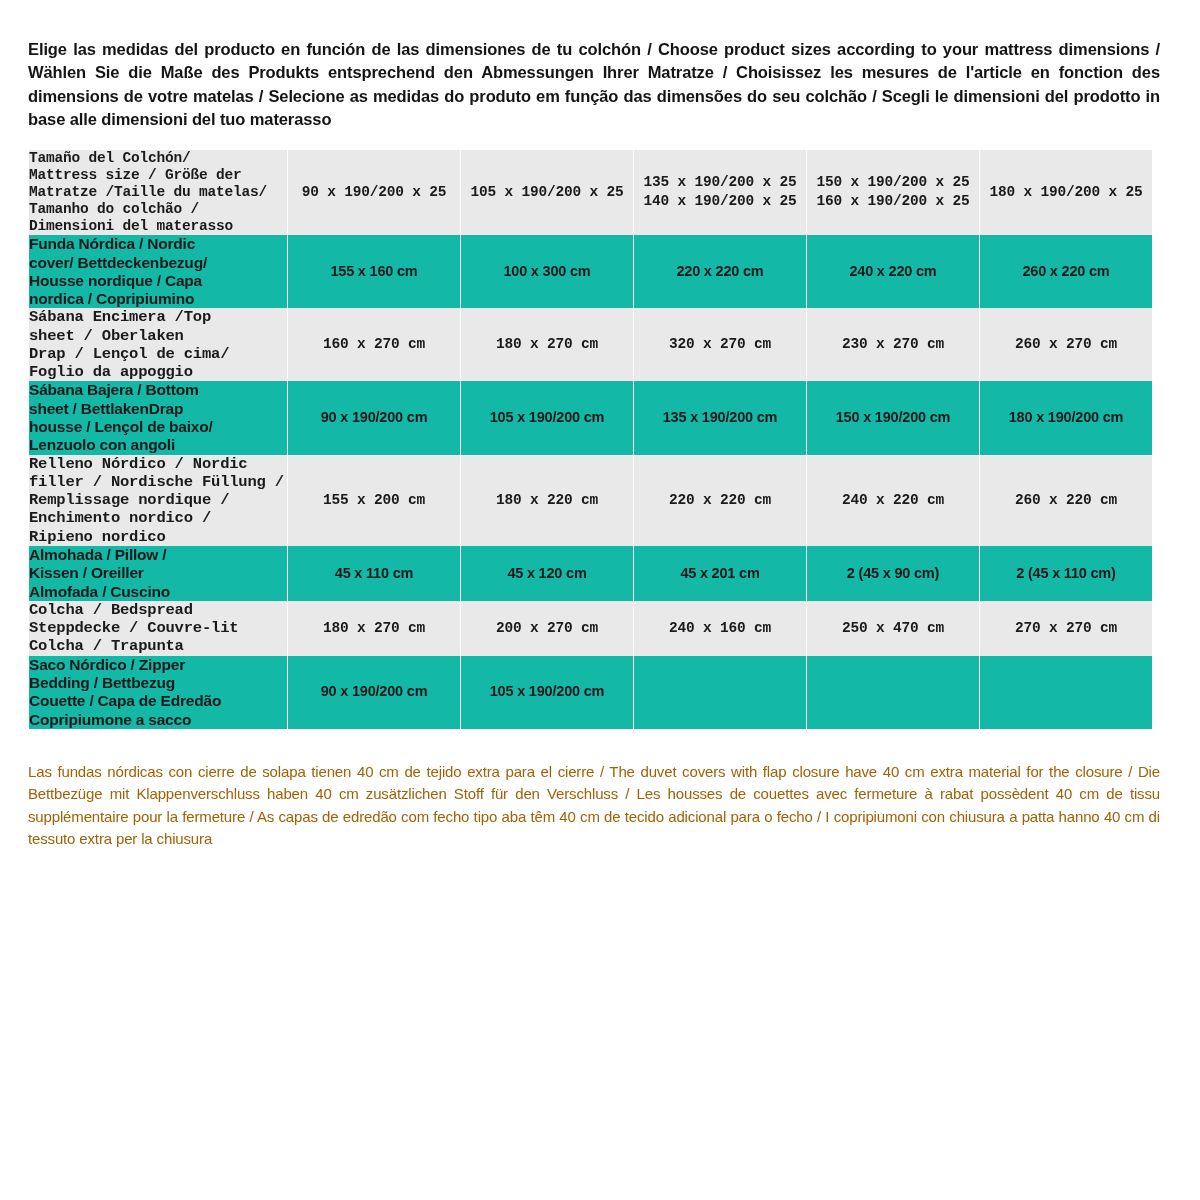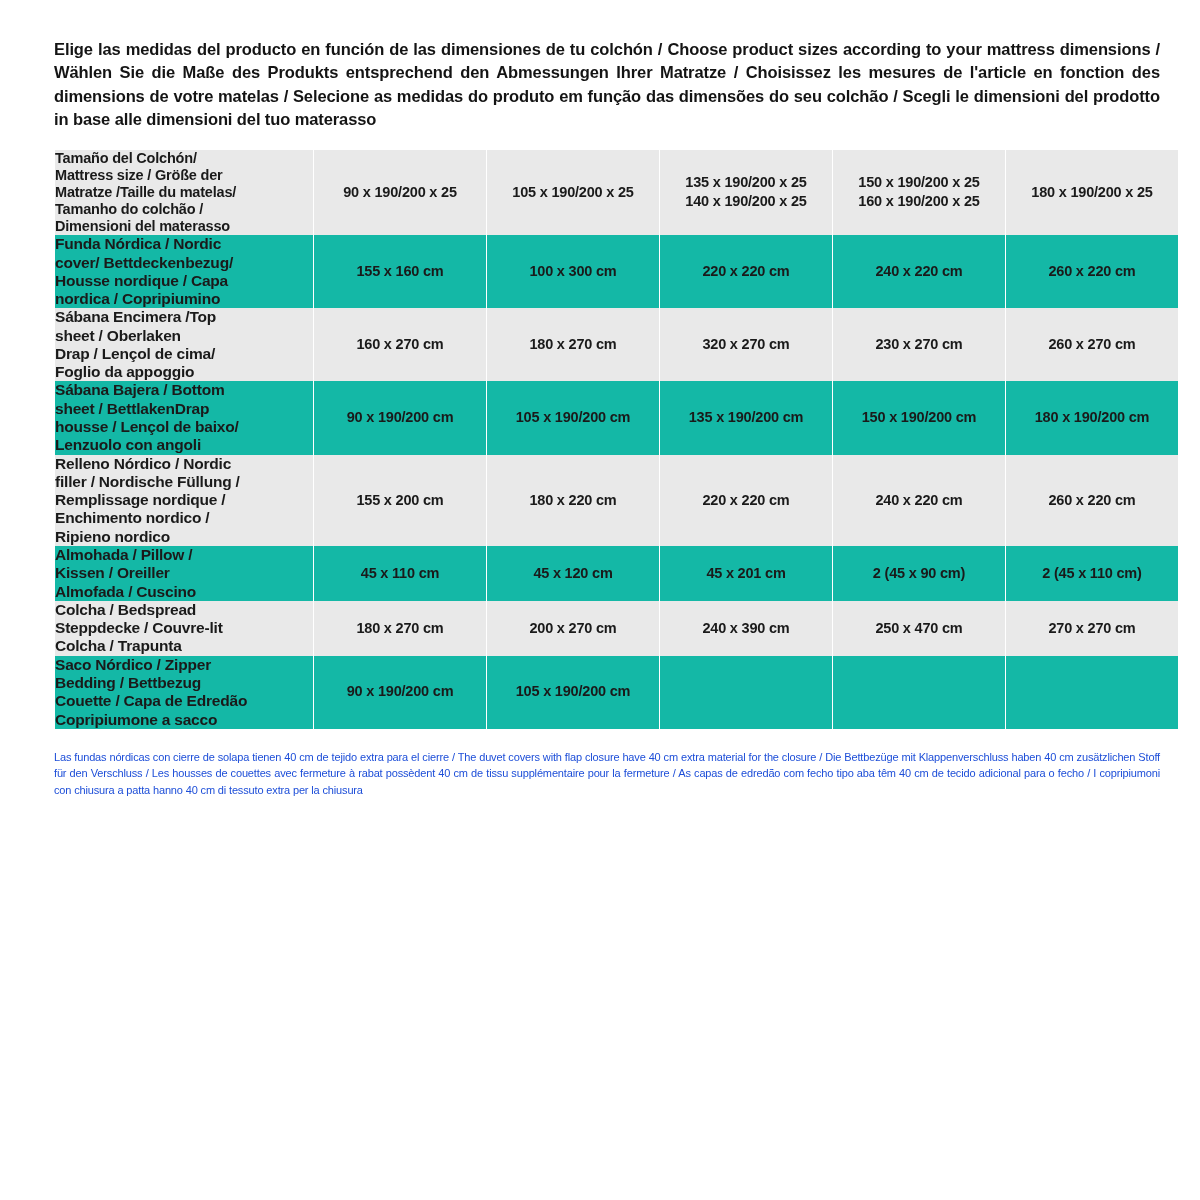--- a/index.html
+++ b/index.html
@@ -11,21 +11,21 @@
     width: 1200px;
     height: 1200px;
     font-family: "Liberation Sans", sans-serif;
     color: #1a1a1a;
     overflow: hidden;
   }
   .page {
     width: 1200px;
     height: 1200px;
     box-sizing: border-box;
-    padding: 30px 40px 10px 54px;
+    padding: 30px 40px 10px 28px;
   }
   .intro {
     font-size: 16.5px;
     font-weight: bold;
     line-height: 1.42;
     text-align: justify;
     letter-spacing: -0.1px;
     margin: 8px 0 18px 0;
     color: #141414;
   }
@@ -35,20 +35,21 @@
     table-layout: fixed;
   }
   table.size-table td {
     border-left: 1px solid #ffffff;
     border-right: 1px solid #ffffff;
     padding: 0;
     vertical-align: middle;
   }
   .row-alt td {
     background: #e9e9e9;
+    font-family: Liberation Mono, monospace;
   }
   .row-plain td {
     background: #14b8a6;
   }
   td.label-cell {
     width: 258px;
     padding: 12px 10px 12px 8px;
     font-size: 15.5px;
     font-weight: bold;
     line-height: 1.18;
@@ -68,25 +69,25 @@
   td.val-cell:last-child {
     border-right: none;
   }
   .divider-vert {
     border-left: 1px solid #8d8d8d !important;
   }
   td.head-cell {
     font-size: 14.5px;
   }
   .footnote {
-    font-size: 11px;
+    font-size: 15px;
     line-height: 1.5;
     text-align: justify;
-    margin-top: 20px;
-    color: #1d4ed8;
+    margin-top: 32px;
+    color: #a16207;
     letter-spacing: -0.15px;
   }
   .label-text {
     display: block;
     white-space: pre-line;
   }
   .val-text {
     display: block;
     white-space: pre-line;
   }
@@ -253,21 +254,21 @@
 Steppdecke / Couvre-lit
 Colcha / Trapunta</span>
         </td>
         <td class="val-cell divider-vert">
           <span class="val-text">180 x 270 cm</span>
         </td>
         <td class="val-cell divider-vert">
           <span class="val-text">200 x 270 cm</span>
         </td>
         <td class="val-cell divider-vert">
-          <span class="val-text">240 x 390 cm</span>
+          <span class="val-text">240 x 160 cm</span>
         </td>
         <td class="val-cell divider-vert">
           <span class="val-text">250 x 470 cm</span>
         </td>
         <td class="val-cell divider-vert">
           <span class="val-text">270 x 270 cm</span>
         </td>
       </tr>
 
       <tr class="row-plain">

